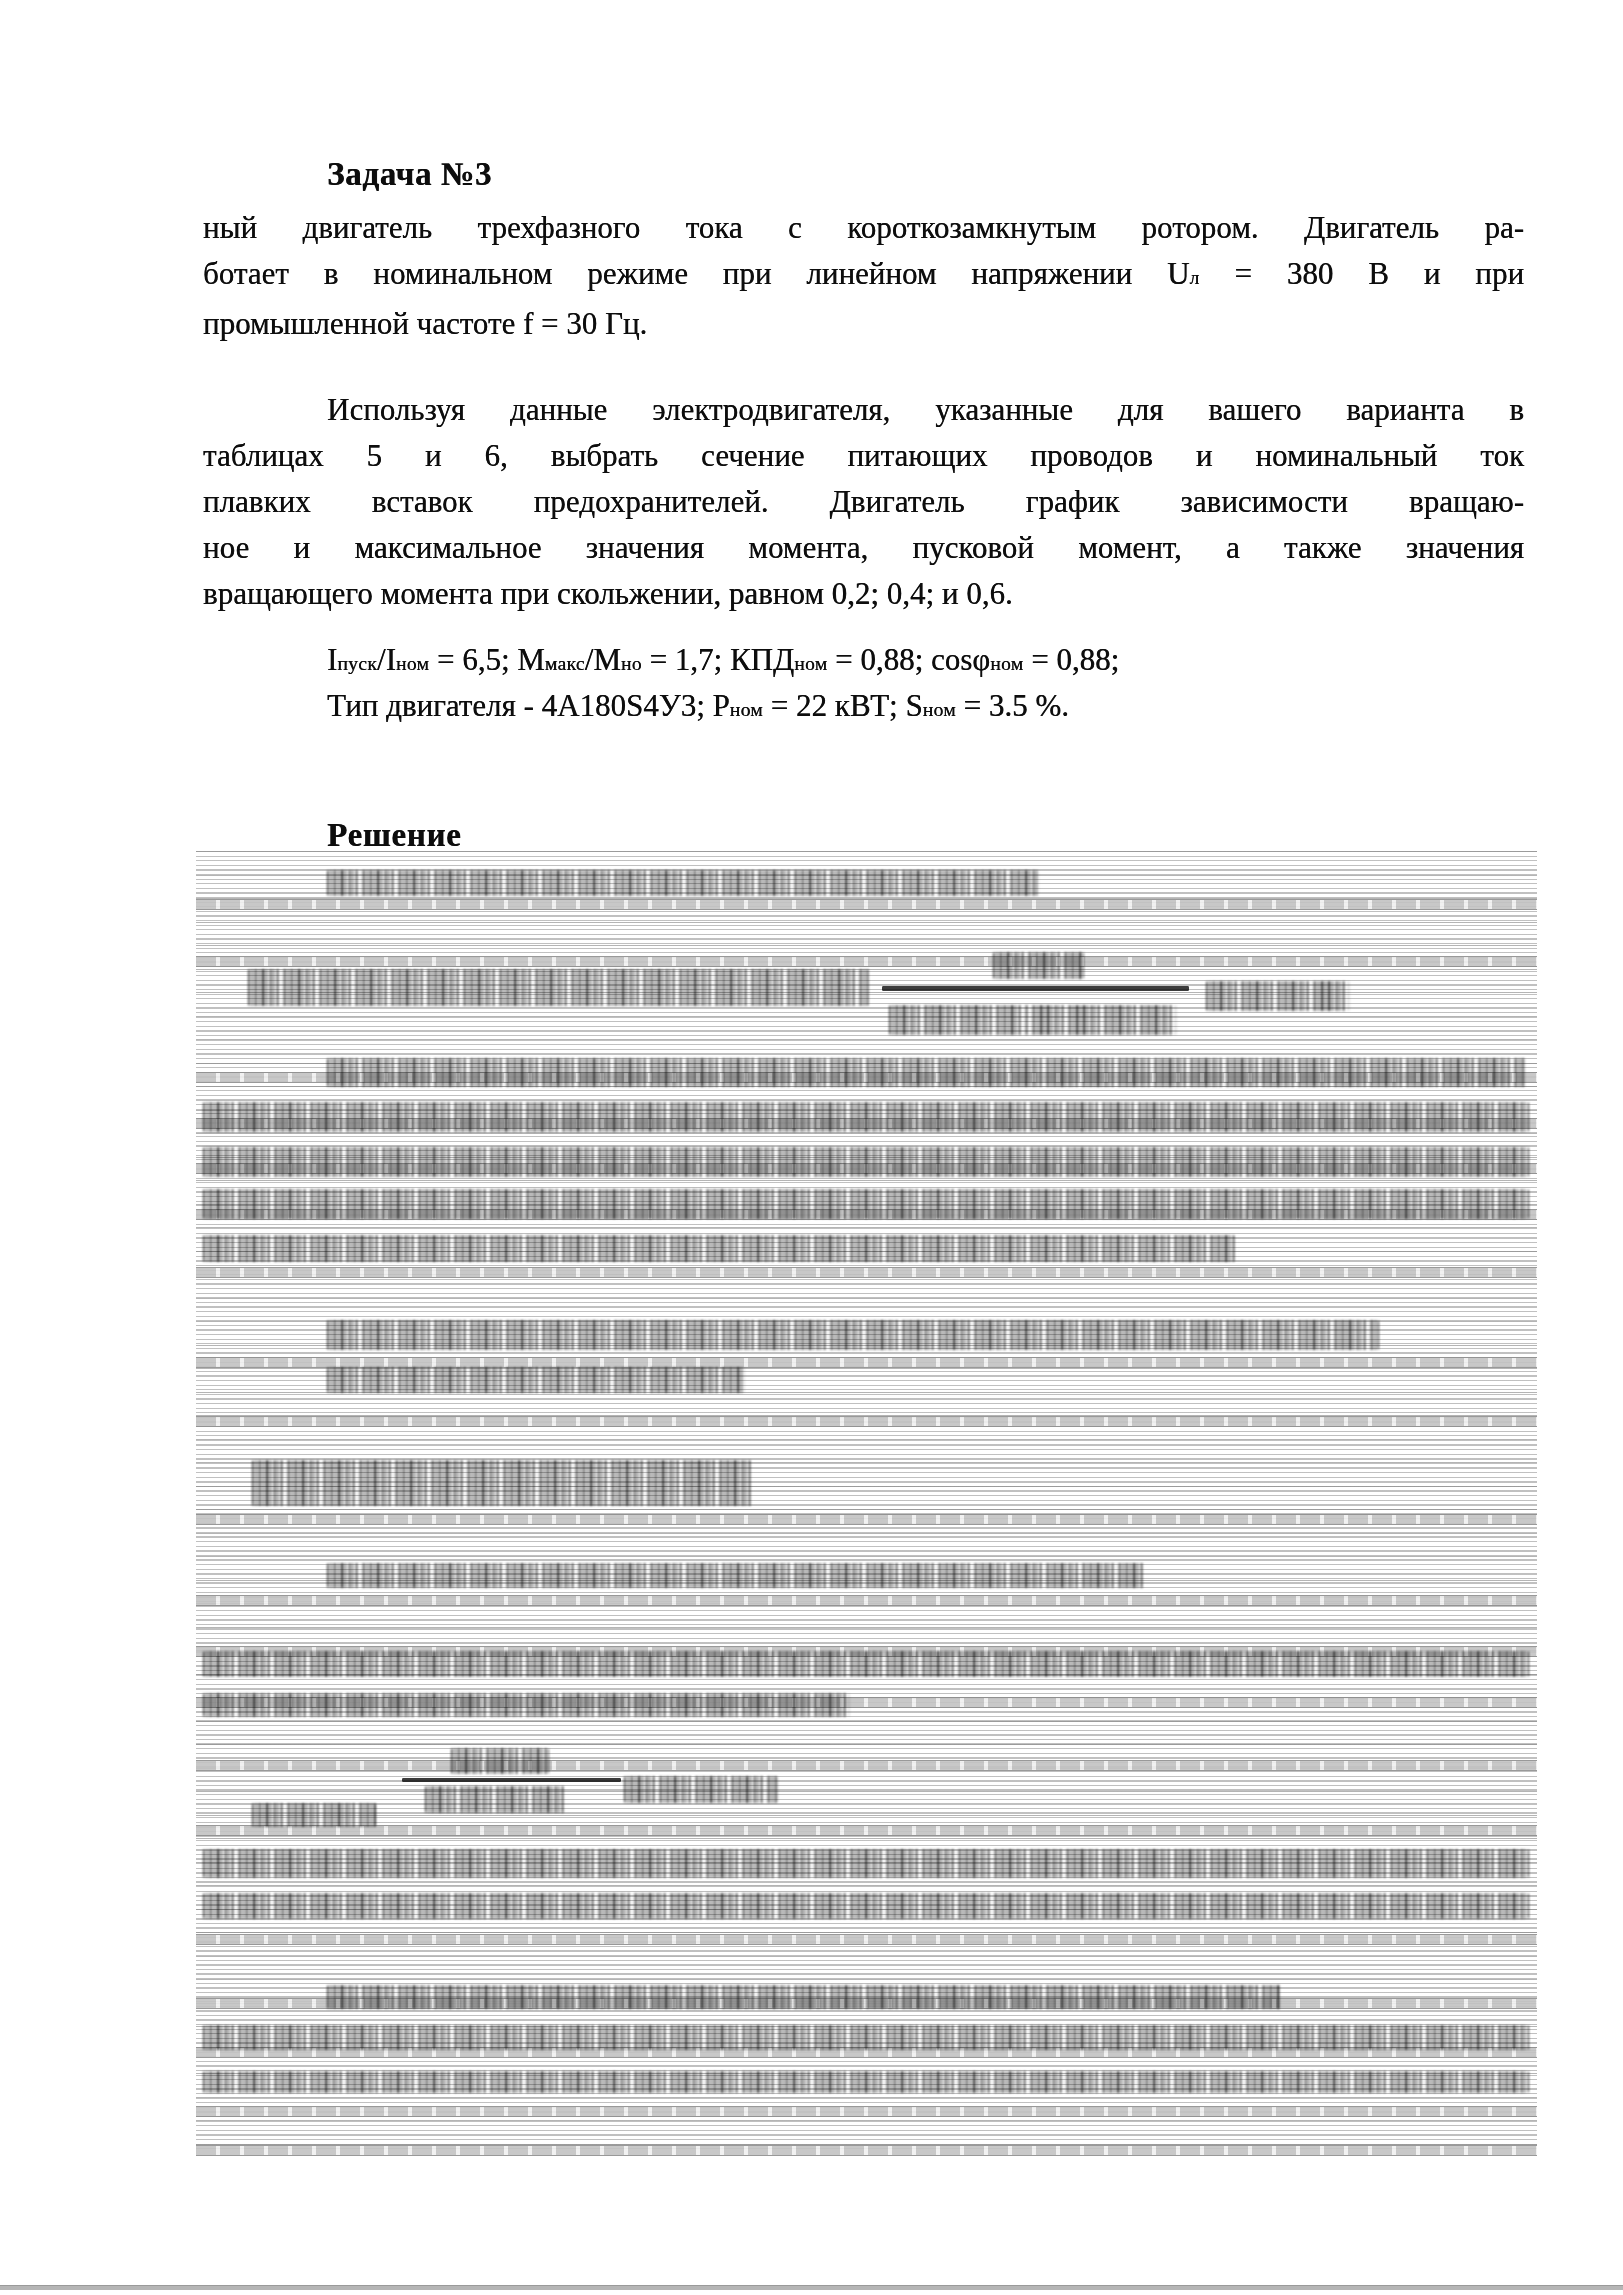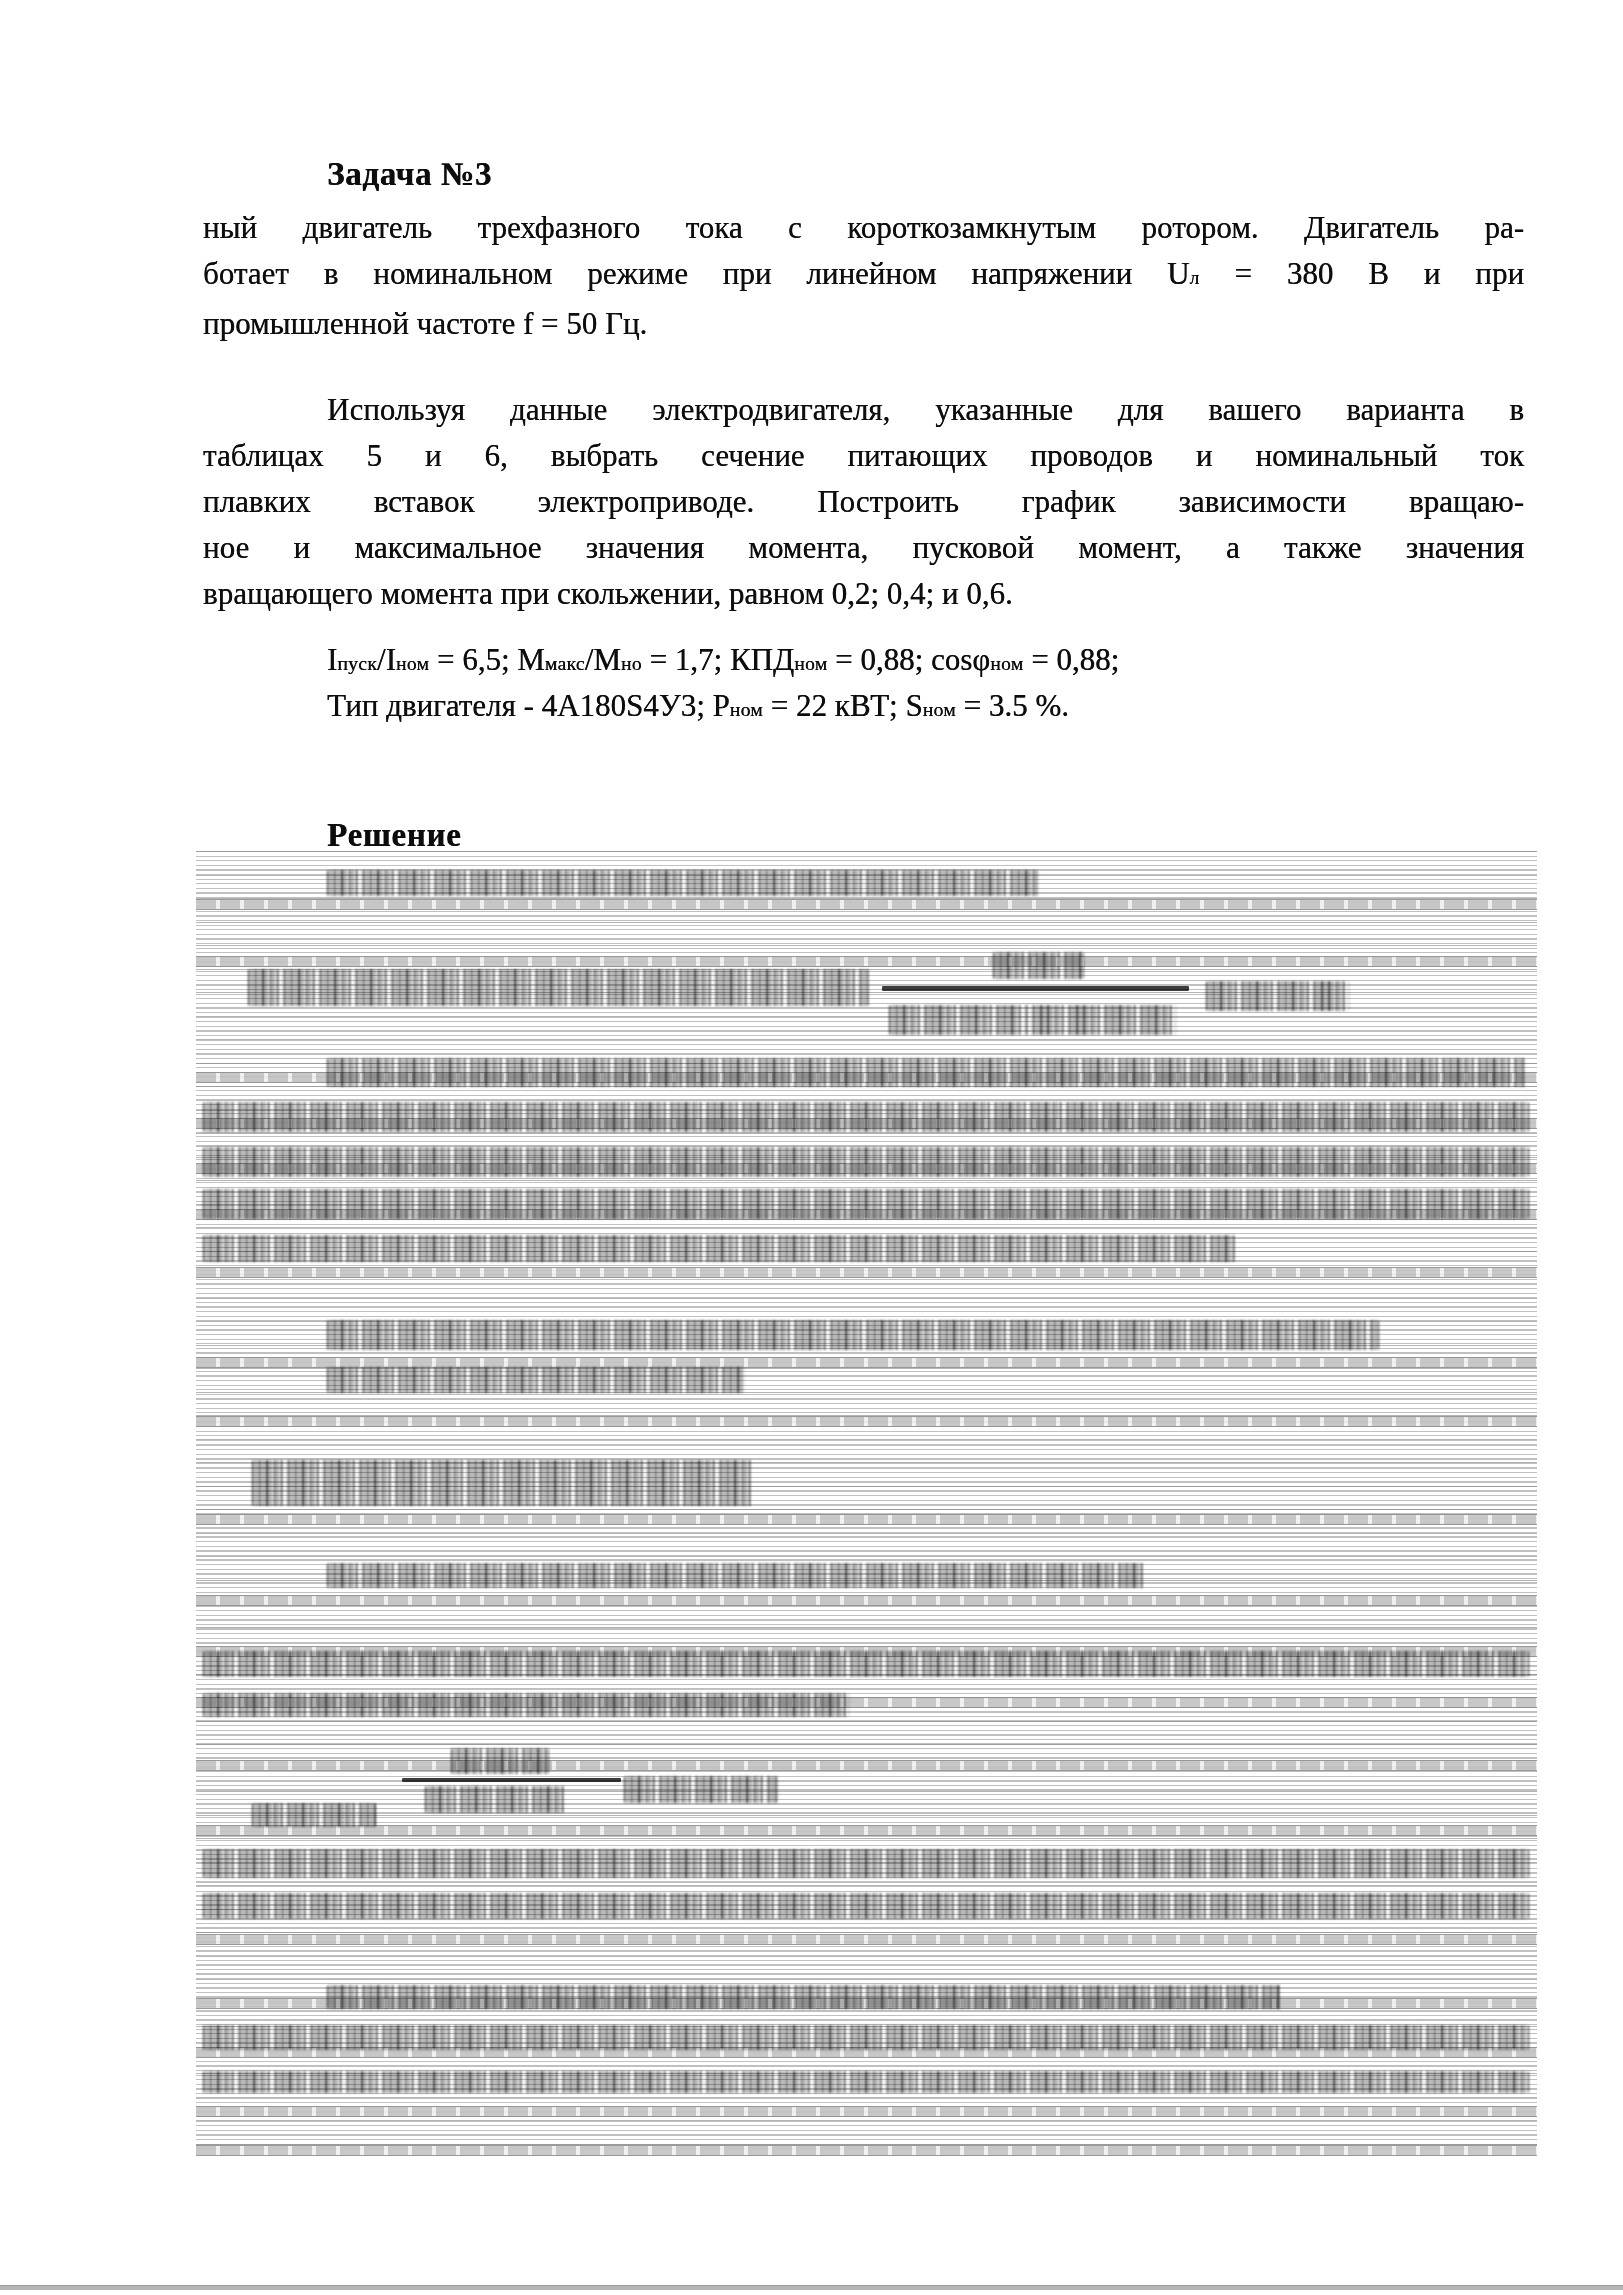--- a/index.html
+++ b/index.html
@@ -74,27 +74,27 @@
 </head>
 <body>
 
 <div class="page">
 
   <div class="doc-heading h-problem">Задача №3</div>
 
   <div class="para p1">
       <div class="tline j"><span>ный двигатель трехфазного тока с короткозамкнутым ротором. Двигатель ра-</span></div>
       <div class="tline j"><span>ботает в номинальном режиме при линейном напряжении U</span><span class="sub">л</span><span> = 380 В и при</span></div>
-      <div class="tline"><span>промышленной частоте f = 50 Гц.</span></div>
+      <div class="tline"><span>промышленной частоте f = 30 Гц.</span></div>
     </div>
 
   <div class="para p2">
       <div class="tline j ind"><span>Используя данные электродвигателя, указанные для вашего варианта в</span></div>
       <div class="tline j"><span>таблицах 5 и 6, выбрать сечение питающих проводов и номинальный ток</span></div>
-      <div class="tline j"><span>плавких вставок электроприводе. Построить график зависимости вращаю-</span></div>
+      <div class="tline j"><span>плавких вставок предохранителей. Двигатель график зависимости вращаю-</span></div>
       <div class="tline j"><span>ное и максимальное значения момента, пусковой момент, а также значения</span></div>
       <div class="tline"><span>вращающего момента при скольжении, равном 0,2; 0,4; и 0,6.</span></div>
     </div>
 
   <div class="para pd">
       <div class="tline ind"><span>I</span><span class="sub">пуск</span><span>/I</span><span class="sub">ном</span><span> = 6,5; М</span><span class="sub">макс</span><span>/М</span><span class="sub">но</span><span> = 1,7; КПД</span><span class="sub">ном</span><span> = 0,88; cosφ</span><span class="sub">ном</span><span> = 0,88;</span></div>
       <div class="tline ind"><span>Тип двигателя - 4А180S4У3; Р</span><span class="sub">ном</span><span> = 22 кВТ; S</span><span class="sub">ном</span><span> = 3.5 %.</span></div>
     </div>
 
   <div class="doc-heading h-solution">Решение</div>

